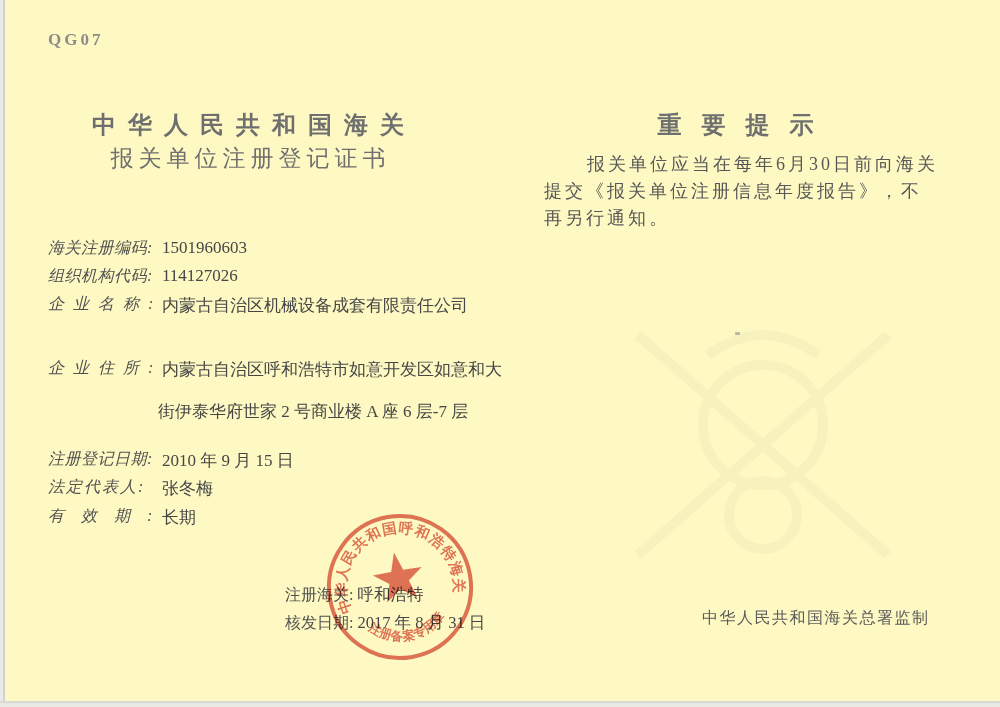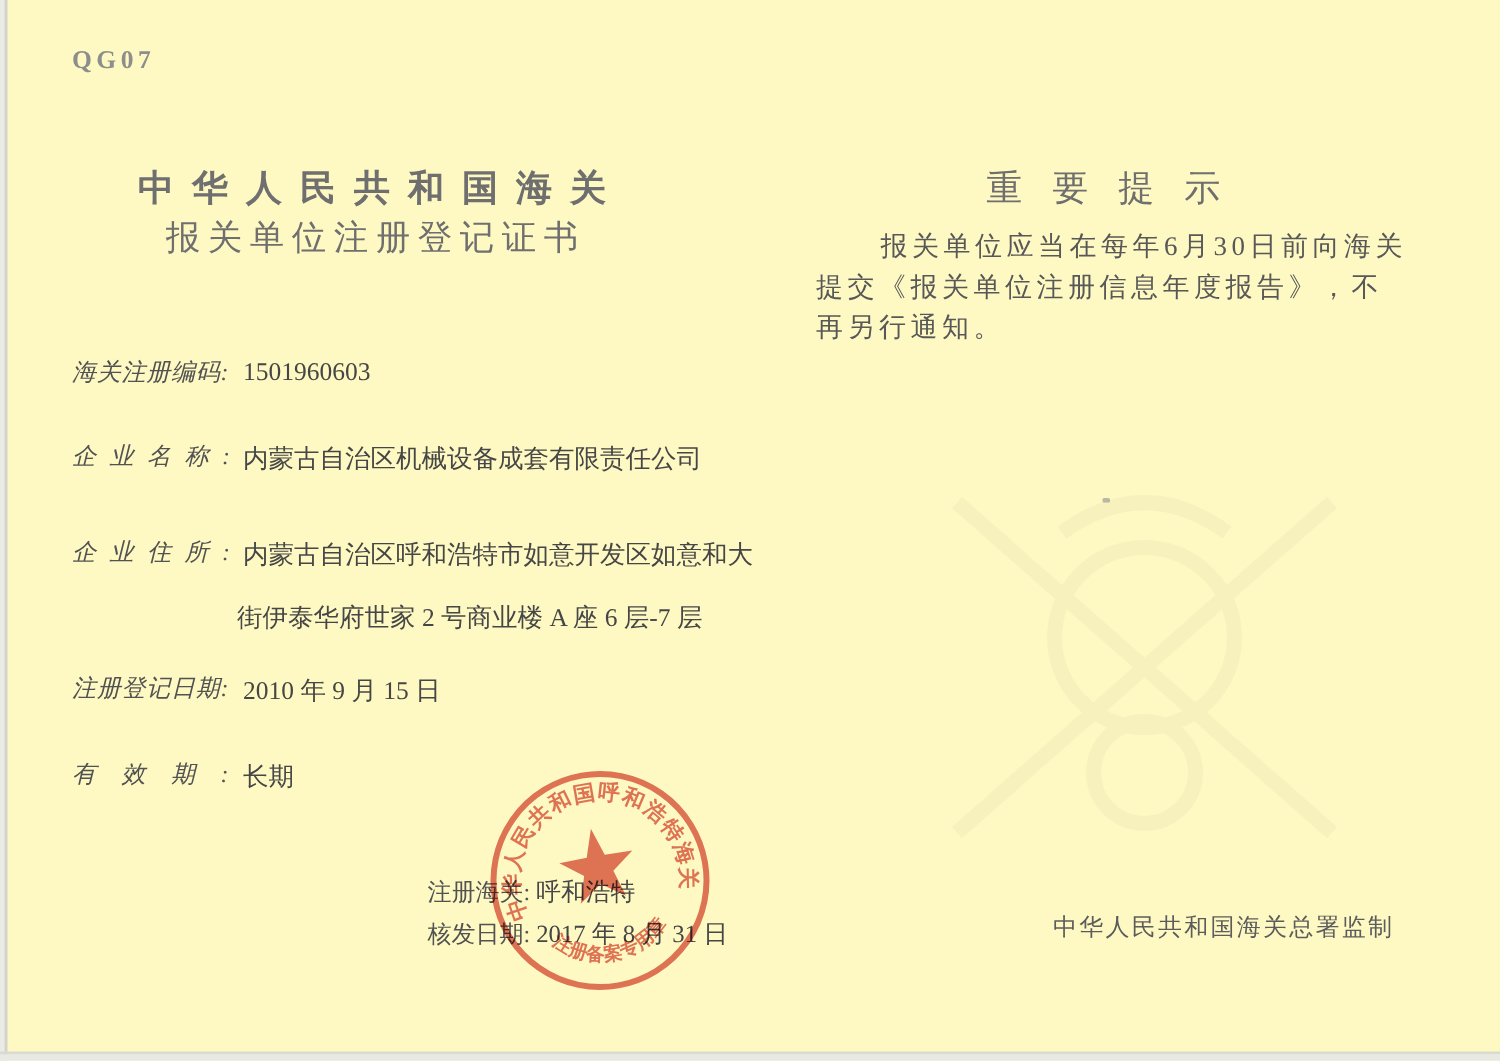--- a/index.html
+++ b/index.html
@@ -49,21 +49,21 @@
   .addr-line2{position:absolute;left:158px;top:380px;font-size:17px;color:#464646;white-space:nowrap;margin-top:20px;}
 
   
   .issue-row{position:absolute;left:285px;font-size:16px;color:#4c4c4c;white-space:nowrap;}
   .issue-row .lbl{color:#525252;}
   .issue-row .val{font-size:16.5px;color:#464646;}
 
   
   .notice-title{
     position:absolute;left:558px;top:109px;width:355px;
-    text-align:center;font-size:24px;font-weight:400;color:#6f6f6f;
+    text-align:center;font-size:24px;font-weight:700;color:#6f6f6f;
     letter-spacing:20px;padding-left:20px;box-sizing:border-box;white-space:nowrap;
   }
   .notice-body{
     position:absolute;left:544px;top:151px;width:400px;
     font-size:18px;line-height:27px;letter-spacing:3px;color:#585858;
   }
   .notice-body .nline{white-space:nowrap;}
   .notice-body .indent{text-indent:43px;}
 
   .footer-issuer{
@@ -106,38 +106,46 @@
   <div class="form-code">QG07</div>
 
   <div class="title-1">中华人民共和国海关</div>
   <div class="title-2">报关单位注册登记证书</div>
 
   <div class="row" style="top:238px;">
     <span class="lbl ls0">海关注册编码:</span>
     <span class="val">1501960603</span>
   </div>
 
+  <div class="row" style="top:266px;">
+    <span class="lbl ls0">组织机构代码:</span>
+    <span class="val">114127026</span>
+  </div>
 
   <div class="row" style="top:294px;">
     <span class="lbl ls9">企业名称:</span>
     <span class="val">内蒙古自治区机械设备成套有限责任公司</span>
   </div>
 
   <div class="row" style="top:358px;">
     <span class="lbl ls9">企业住所:</span>
     <span class="val">内蒙古自治区呼和浩特市如意开发区如意和大</span>
   </div>
   <div class="addr-line2">街伊泰华府世家 2 号商业楼 A 座 6 层-7 层</div>
 
 
   <div class="row" style="top:449px;">
     <span class="lbl ls0">注册登记日期:</span>
     <span class="val">2010 年 9 月 15 日</span>
   </div>
 
+  <div class="row" style="top:477px;">
+    <span class="lbl ls2">法定代表人:</span>
+    <span class="val">张冬梅</span>
+  </div>
 
   <div class="row" style="top:506px;">
     <span class="lbl ls17">有效期:</span>
     <span class="val">长期</span>
   </div>
 
   <div class="issue-row" style="top:584px;">
     <span class="lbl">注册海关:</span>
     <span class="val">呼和浩特</span>
   </div>

